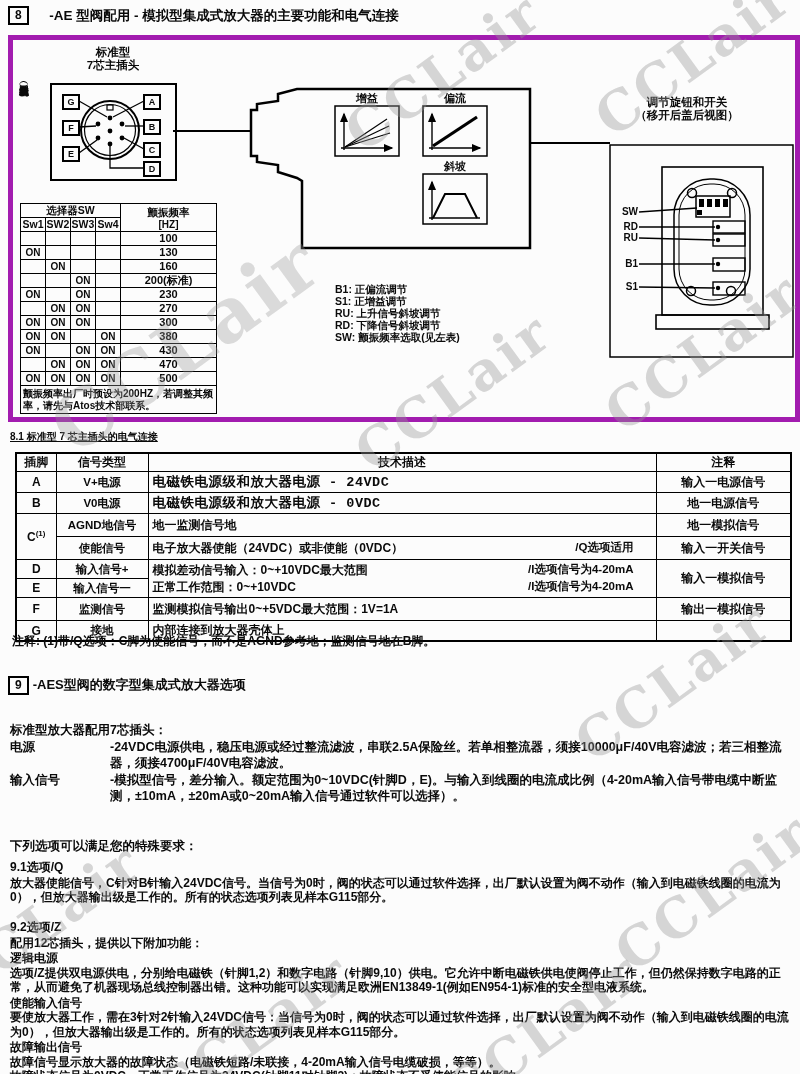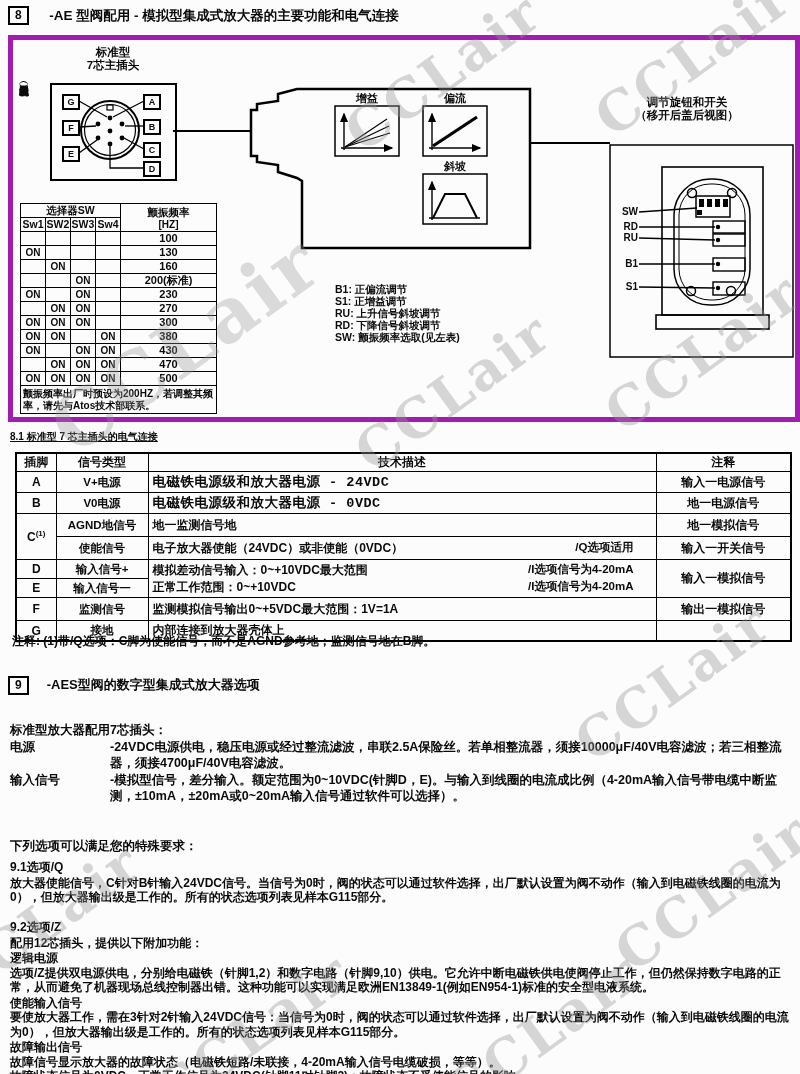--- a/index.html
+++ b/index.html
@@ -399,21 +399,21 @@
       </tr>
     </tbody>
       </table>
   </div>
 
   <div id="footnotes" class="abs">
     <div>注释: (1)带/Q选项：C脚为使能信号，而不是AGND参考地；监测信号地在B脚。</div>
   </div>
 
   <div id="s9-head" class="abs">
-    <span class="secbox">9</span><span style="margin-left:18px;">-AES型阀的数字型集成式放大器选项</span>
+    <span class="secbox">9</span><span style="margin-left:4px;">-AES型阀的数字型集成式放大器选项</span>
   </div>
 
   <div id="s9-intro" class="abs">
     <div>标准型放大器配用7芯插头：</div>
     <div class="specrow">
       <div class="speclabel">电源</div>
       <div class="spectext">-24VDC电源供电，稳压电源或经过整流滤波，串联2.5A保险丝。若单相整流器，须接10000μF/40V电容滤波；若三相整流器，须接4700μF/40V电容滤波。</div>
     </div>
     <div class="specrow">
       <div class="speclabel">输入信号</div>

